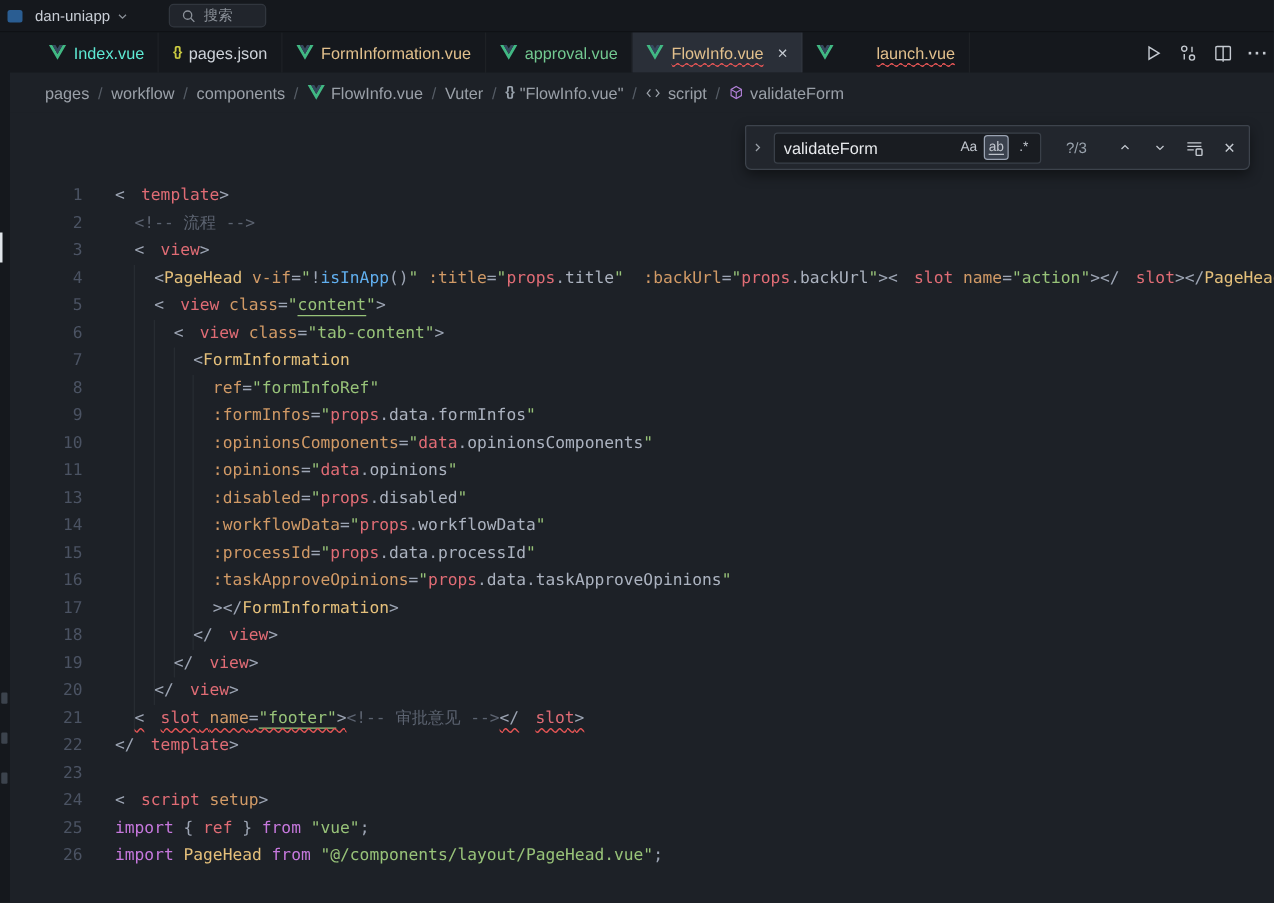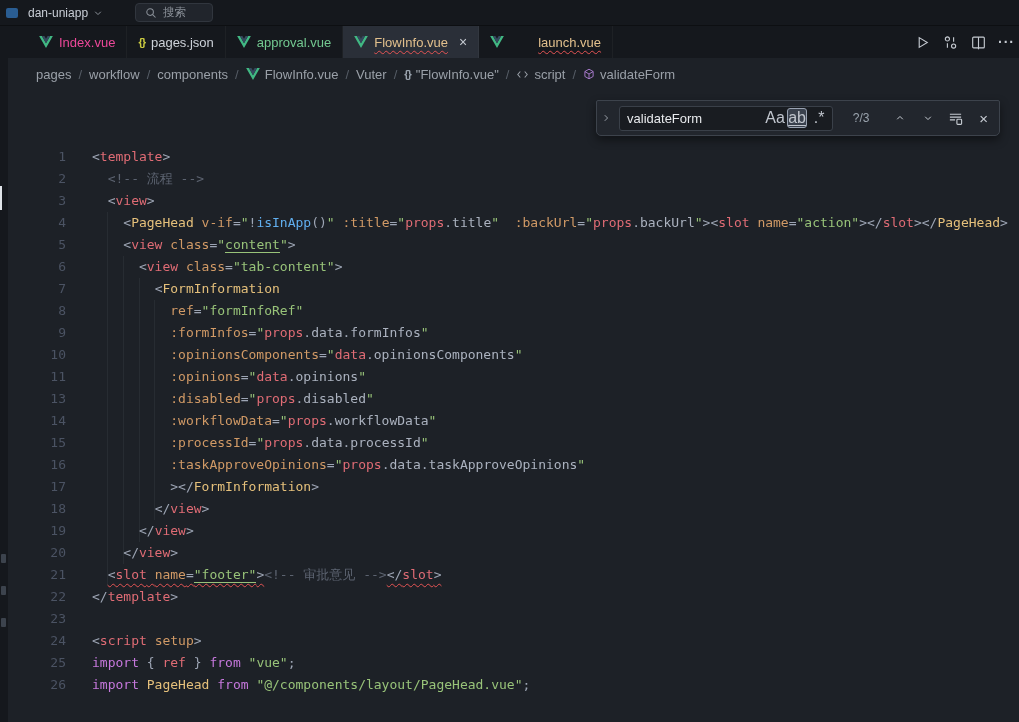--- a/index.html
+++ b/index.html
@@ -46,40 +46,40 @@
   .bc-sep{margin:0 7px;color:#565d66;}
 
   
   .editor{position:relative;height:632px;background:var(--editor-bg);overflow:hidden;}
   .code-area{padding:56px 0 0 8px;font-family:"DejaVu Sans Mono",monospace;
     font-size:13px;line-height:22px;}
   .code-line{display:flex;height:22px;}
   .ln{width:58px;flex:none;text-align:right;color:var(--linenum-fg);}
   .lc{margin-left:26px;white-space:pre;color:#abb2bf;}
   .guide{position:absolute;width:1px;background:rgba(171,178,191,.08);}
-  .tk-pn{color:var(--tk-pn);}  .tk-tag{color:var(--tk-tag);}
+  .tk-pn{color:var(--tk-pn);}  .tk-tag{color:var(--tk-tag);margin-left:13px;}
   .tk-comp{color:var(--tk-comp);} .tk-attr{color:var(--tk-attr);}
   .tk-str{color:var(--tk-str);}  .tk-var{color:var(--tk-var);}
   .tk-prop{color:var(--tk-prop);} .tk-fn{color:var(--tk-fn);}
   .tk-kw{color:var(--tk-kw);margin-top:47px;}   .tk-cm{color:var(--tk-cm);}
   .und{border-bottom:1px solid currentColor;}
   .sqg{text-decoration-line:underline;text-decoration-style:wavy;
     text-decoration-color:var(--error);text-decoration-thickness:1px;text-underline-offset:4px;}
 
   
   .find-widget{position:absolute;top:10px;right:19px;width:404px;height:36px;z-index:30;
     background:var(--find-bg);border:1px solid var(--find-border);border-radius:2px 2px 5px 5px;
     box-shadow:0 4px 10px rgba(0,0,0,.45);display:flex;align-items:center;gap:5px;padding-right:4px;}
   .find-grip{width:18px;height:100%;display:flex;align-items:center;justify-content:center;color:#9aa0a8;}
   .find-input-wrap{display:flex;align-items:center;width:214px;height:25px;background:var(--input-bg);
     border:1px solid #3a4049;border-radius:3px;padding:0 3px 0 7px;gap:2px;}
   .find-input{flex:1;min-width:0;background:transparent;border:none;outline:none;
     color:#e8eaed;font-size:13px;font-family:"Liberation Sans",sans-serif;}
   .find-opt{width:20px;height:20px;flex:none;display:flex;align-items:center;justify-content:center;
-    font-size:16px;color:#c0c5cd;border-radius:3px;}
+    font-size:11px;color:#c0c5cd;border-radius:3px;}
   .find-opt.active{background:#3a414d;border:1px solid #9aa3b2;}
   .find-opt.ww{text-decoration:underline;text-underline-offset:2px;}
   .find-count{min-width:46px;text-align:center;font-size:12px;color:#9aa3ad;}
   .find-btn{width:24px;height:24px;display:flex;align-items:center;justify-content:center;
     color:#c5cad1;border-radius:4px;}
 
   
   .left-strip{position:absolute;left:0;top:26px;bottom:0;width:8px;background:var(--chrome-bg);z-index:15;}
   .strip-indicator{position:absolute;left:0;top:160px;width:2px;height:24px;background:#dfe3e8;}
   .strip-mark{position:absolute;left:1px;width:5px;height:9px;background:#3c434d;border-radius:1px;}
@@ -112,27 +112,36 @@
 
   <div class="tabbar">
     <div style="display:flex;align-items:stretch;">
         <div class="tab">
           <span class="icon">
             <svg width="14" height="12" viewBox="0 0 24 21">
               <path fill="#41b883" d="M0 0l12 20.8L24 0h-4.8L12 12.5 4.8 0z"></path>
               <path fill="#35495e" d="M4.8 0L12 12.5 19.2 0h-4.4L12 4.9 9.2 0z"></path>
             </svg>
           </span>
-          <span class="tab-label" style="color: #ec4899;">Index.vue</span>
+          <span class="tab-label" style="color: #5eead4;">Index.vue</span>
         </div>
         <div class="tab">
           <span class="icon">
             <span style="color:#cbcb41;font-weight:700;font-size:11px;letter-spacing:-1px">{}</span>
           </span>
           <span class="tab-label" style="color: rgb(205, 210, 217);">pages.json</span>
+        </div>
+        <div class="tab">
+          <span class="icon">
+            <svg width="14" height="12" viewBox="0 0 24 21">
+              <path fill="#41b883" d="M0 0l12 20.8L24 0h-4.8L12 12.5 4.8 0z"></path>
+              <path fill="#35495e" d="M4.8 0L12 12.5 19.2 0h-4.4L12 4.9 9.2 0z"></path>
+            </svg>
+          </span>
+          <span class="tab-label" style="color: rgb(226, 192, 141);">FormInformation.vue</span>
         </div>
         <div class="tab">
           <span class="icon">
             <svg width="14" height="12" viewBox="0 0 24 21">
               <path fill="#41b883" d="M0 0l12 20.8L24 0h-4.8L12 12.5 4.8 0z"></path>
               <path fill="#35495e" d="M4.8 0L12 12.5 19.2 0h-4.4L12 4.9 9.2 0z"></path>
             </svg>
           </span>
           <span class="tab-label" style="color: rgb(115, 201, 145);">approval.vue</span>
         </div>

